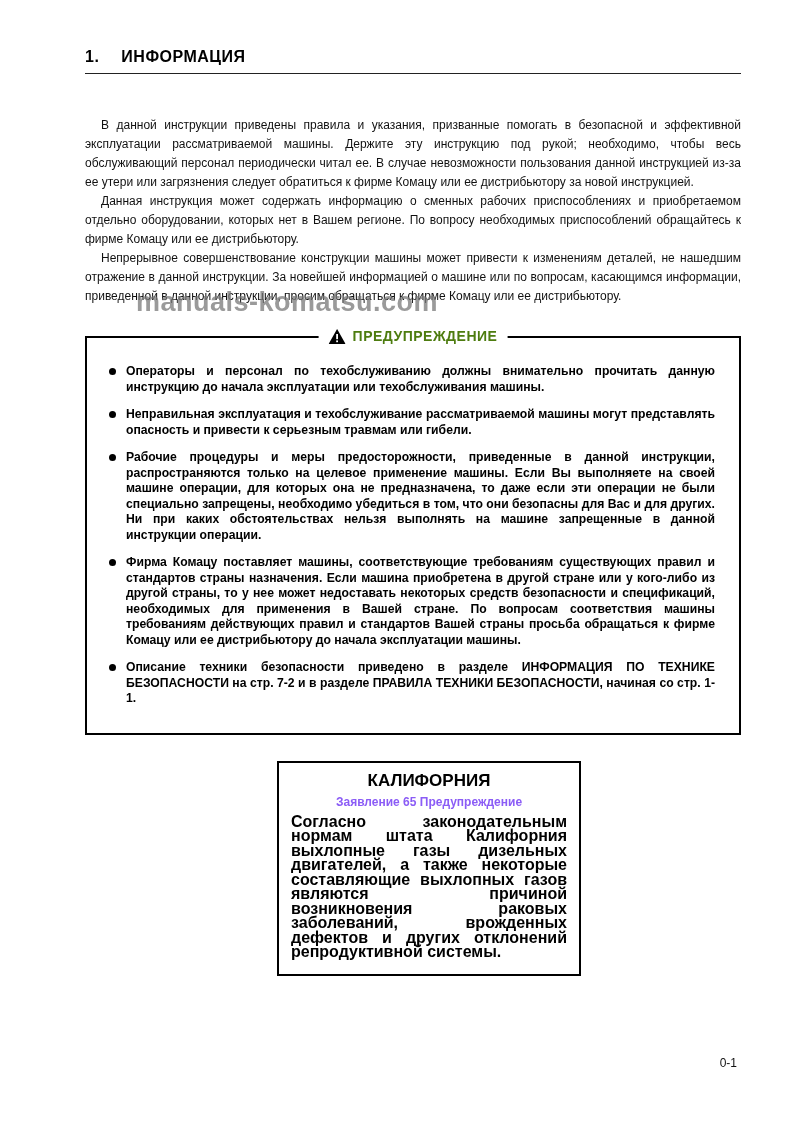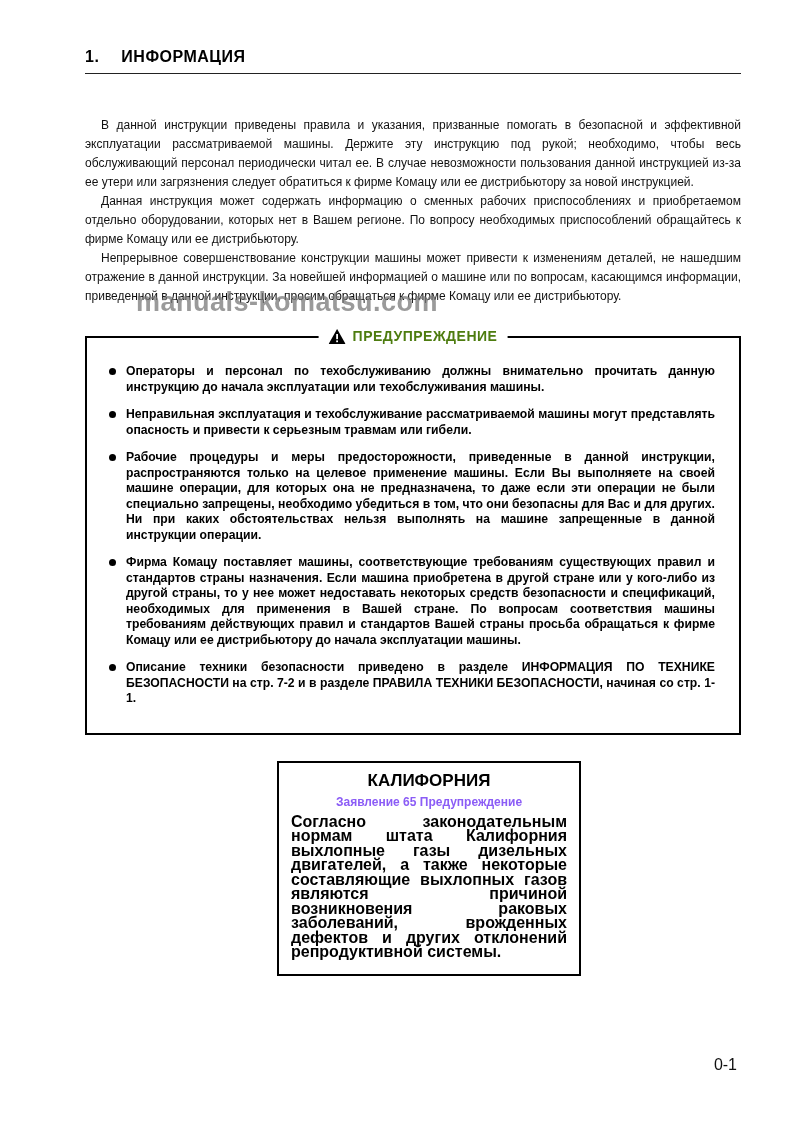--- a/index.html
+++ b/index.html
@@ -133,21 +133,21 @@
     text-align: justify;
     margin-top: 6px;
     color: #000;
   }
 
   
   .page-number {
     position: absolute;
     right: 56px;
     top: 1056px;
-    font-size: 16px;
+    font-size: 12px;
     color: #111;
   }
 </style>
 </head>
 <body>
 
 <div class="page">
 
   <header class="doc-header">
     <h1>

